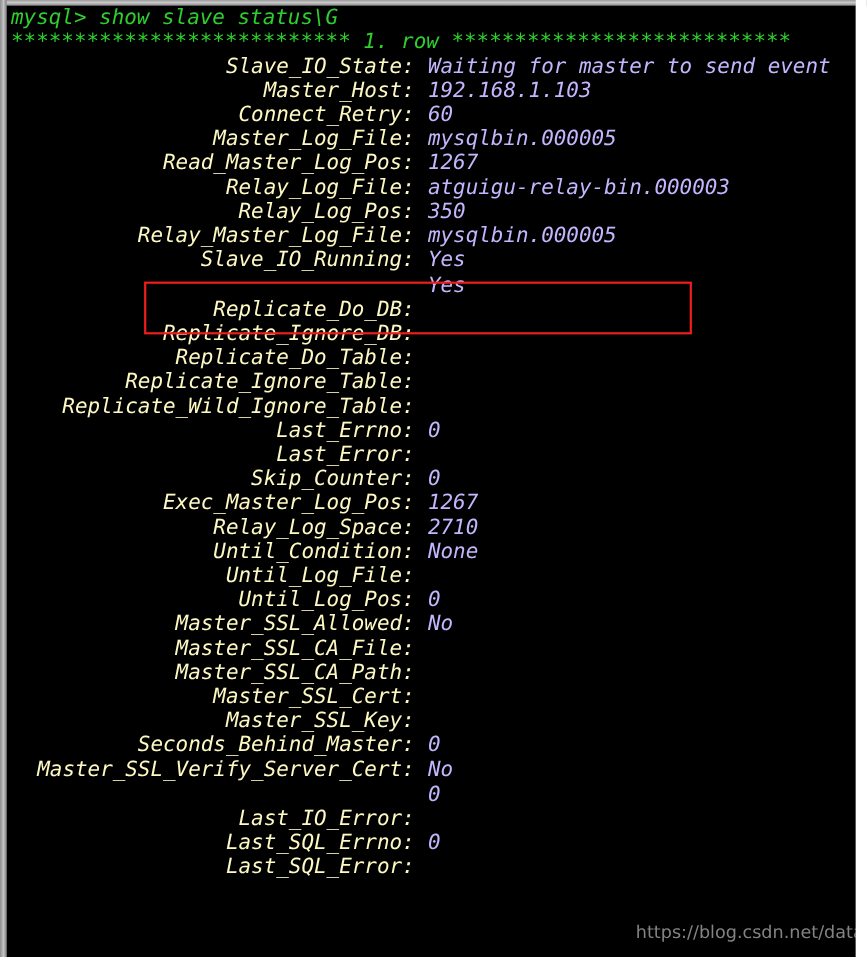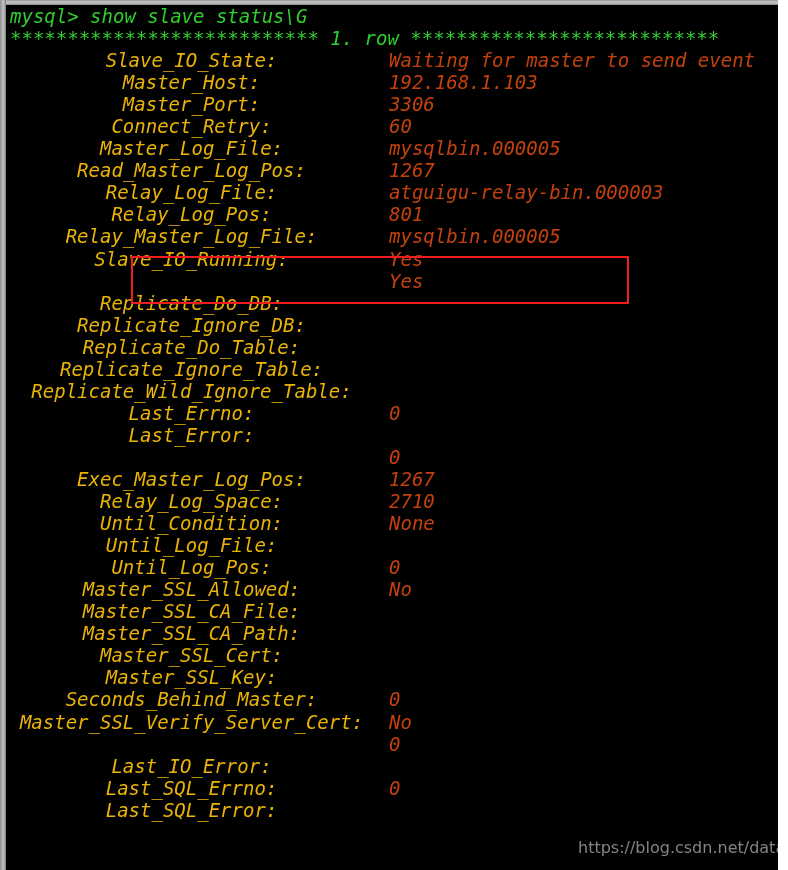--- a/index.html
+++ b/index.html
@@ -67,30 +67,30 @@
   }
   
   .line.field {
     display: block;
   }
   .fld-label {
     position: absolute;
     left: 0;
     top: 0;
     width: 371px;
-    text-align: center;
+    text-align: right;
     white-space: pre;
-    color: #eab308;
+    color: #fef9c3;
   }
   .fld-value {
     position: absolute;
     left: 383px;
     top: 0;
     white-space: pre;
-    color: #c2410c;
+    color: #c4b5fd;
   }
   
   .highlight-box {
     position: absolute;
     border: 2px solid #ef1d1d;
     background: transparent;
     pointer-events: none;
   }
   .watermark {
     position: absolute;
@@ -112,37 +112,36 @@
 
   <div class="terminal">
     <div class="term-body" id="term-body">
 
       <div class="line raw">mysql&gt; show slave status\G</div>
       <div class="line raw">*************************** 1. row ***************************</div>
 
       <div id="field-lines">
           <div class="line field"><span class="fld-label">Slave_IO_State:</span><span class="fld-value">Waiting for master to send event</span></div>
           <div class="line field"><span class="fld-label">Master_Host:</span><span class="fld-value">192.168.1.103</span></div>
-          <div class="line field"><span class="fld-label">Master_Port:</span><span class="fld-value">3306</span></div>
           <div class="line field"><span class="fld-label">Connect_Retry:</span><span class="fld-value">60</span></div>
           <div class="line field"><span class="fld-label">Master_Log_File:</span><span class="fld-value">mysqlbin.000005</span></div>
           <div class="line field"><span class="fld-label">Read_Master_Log_Pos:</span><span class="fld-value">1267</span></div>
           <div class="line field"><span class="fld-label">Relay_Log_File:</span><span class="fld-value">atguigu-relay-bin.000003</span></div>
-          <div class="line field"><span class="fld-label">Relay_Log_Pos:</span><span class="fld-value">801</span></div>
+          <div class="line field"><span class="fld-label">Relay_Log_Pos:</span><span class="fld-value">350</span></div>
           <div class="line field"><span class="fld-label">Relay_Master_Log_File:</span><span class="fld-value">mysqlbin.000005</span></div>
           <div class="line field"><span class="fld-label">Slave_IO_Running:</span><span class="fld-value">Yes</span></div>
           <div class="line field"><span class="fld-value">Yes</span></div>
           <div class="line field"><span class="fld-label">Replicate_Do_DB:</span><span class="fld-value"></span></div>
           <div class="line field"><span class="fld-label">Replicate_Ignore_DB:</span><span class="fld-value"></span></div>
           <div class="line field"><span class="fld-label">Replicate_Do_Table:</span><span class="fld-value"></span></div>
           <div class="line field"><span class="fld-label">Replicate_Ignore_Table:</span><span class="fld-value"></span></div>
           <div class="line field"><span class="fld-label">Replicate_Wild_Ignore_Table:</span><span class="fld-value"></span></div>
           <div class="line field"><span class="fld-label">Last_Errno:</span><span class="fld-value">0</span></div>
           <div class="line field"><span class="fld-label">Last_Error:</span><span class="fld-value"></span></div>
-          <div class="line field"><span class="fld-value">0</span></div>
+          <div class="line field"><span class="fld-label">Skip_Counter:</span><span class="fld-value">0</span></div>
           <div class="line field"><span class="fld-label">Exec_Master_Log_Pos:</span><span class="fld-value">1267</span></div>
           <div class="line field"><span class="fld-label">Relay_Log_Space:</span><span class="fld-value">2710</span></div>
           <div class="line field"><span class="fld-label">Until_Condition:</span><span class="fld-value">None</span></div>
           <div class="line field"><span class="fld-label">Until_Log_File:</span><span class="fld-value"></span></div>
           <div class="line field"><span class="fld-label">Until_Log_Pos:</span><span class="fld-value">0</span></div>
           <div class="line field"><span class="fld-label">Master_SSL_Allowed:</span><span class="fld-value">No</span></div>
           <div class="line field"><span class="fld-label">Master_SSL_CA_File:</span><span class="fld-value"></span></div>
           <div class="line field"><span class="fld-label">Master_SSL_CA_Path:</span><span class="fld-value"></span></div>
           <div class="line field"><span class="fld-label">Master_SSL_Cert:</span><span class="fld-value"></span></div>
           <div class="line field"><span class="fld-label">Master_SSL_Key:</span><span class="fld-value"></span></div>

